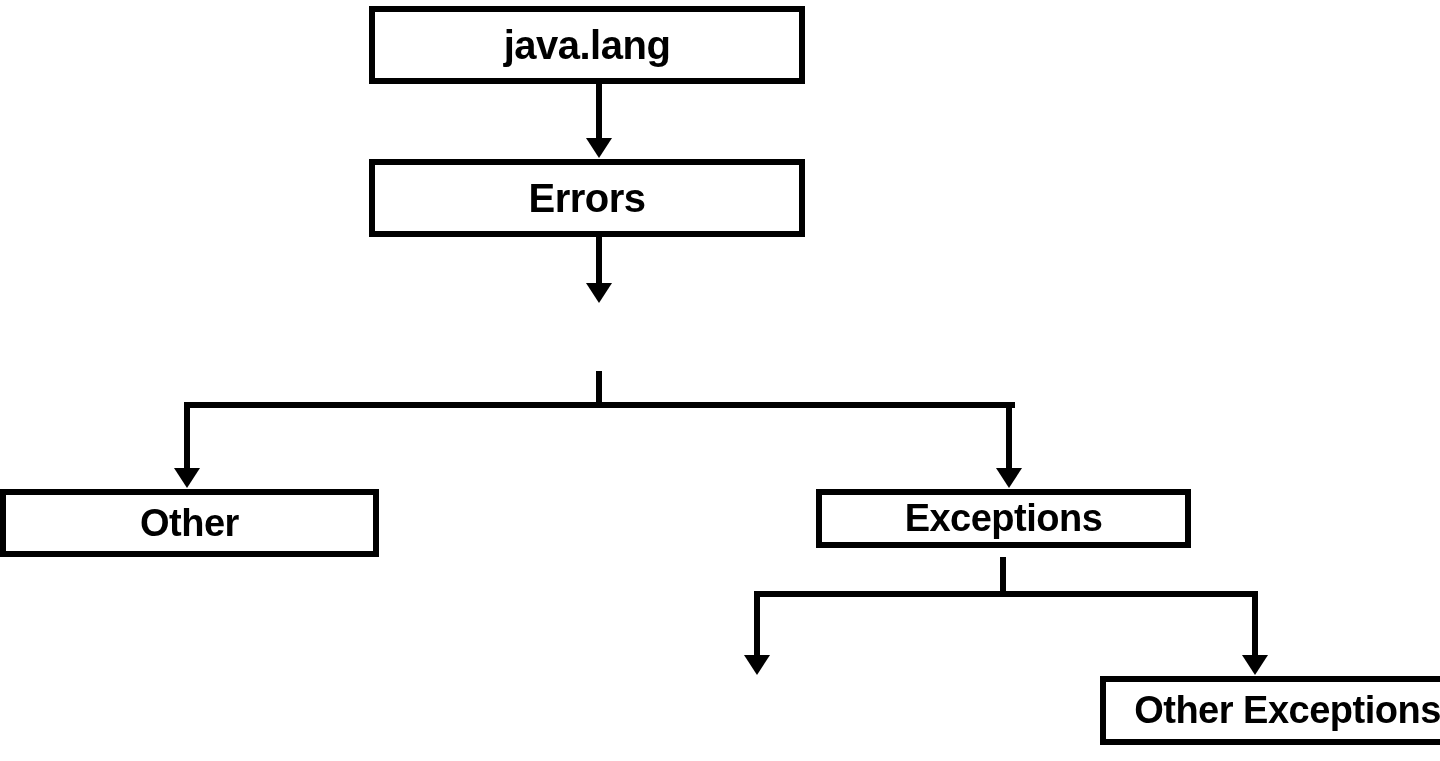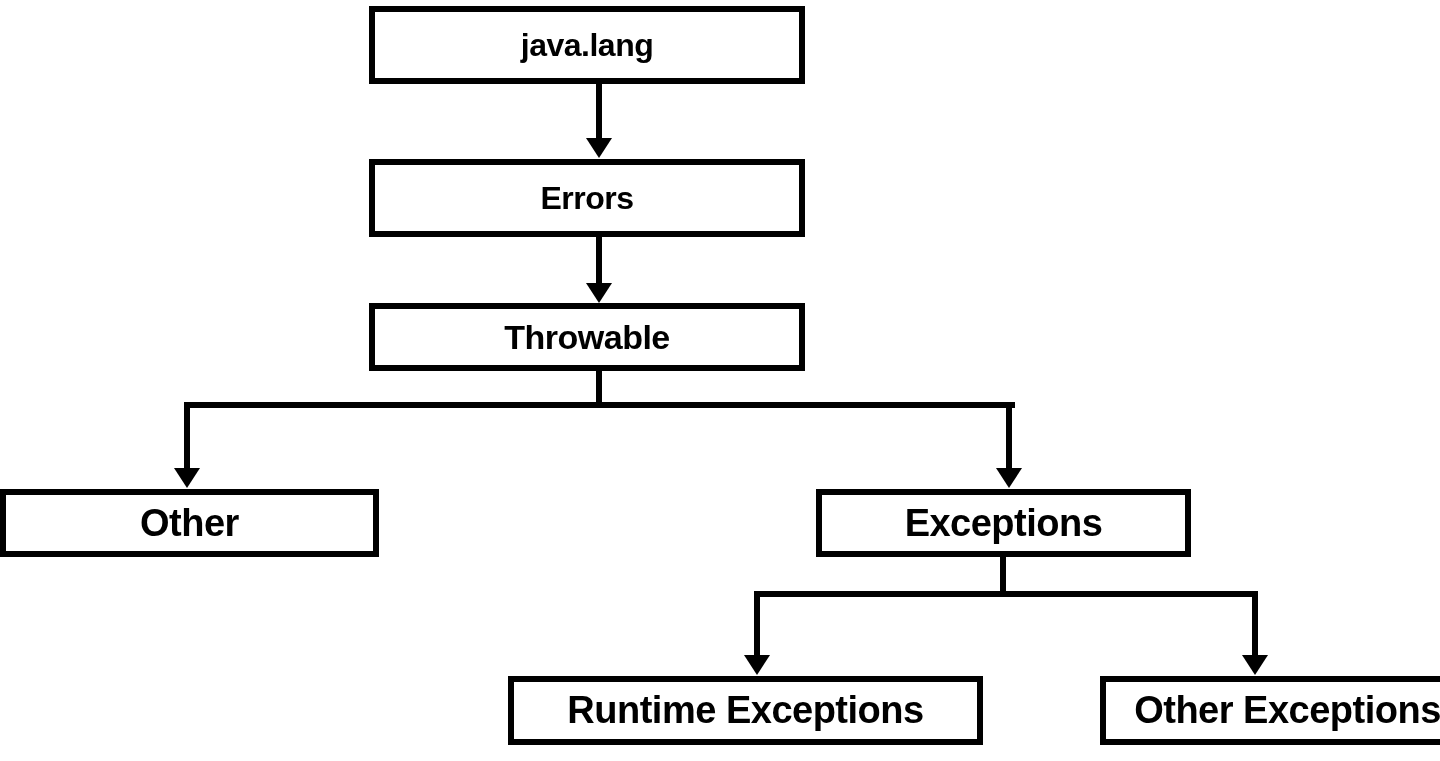--- a/index.html
+++ b/index.html
@@ -26,21 +26,21 @@
     align-items: center;
     justify-content: center;
   }
   .node-label {
     font-family: "Liberation Sans", sans-serif;
     font-weight: bold;
     color: #000000;
     white-space: nowrap;
     letter-spacing: -0.5px;
   }
-  .size-lg { font-size: 32px; }
+  .size-lg { font-size: 40px; }
   .size-md { font-size: 38px; }
   .size-sm { font-size: 34px; }
 
   
   .conn-v {
     position: absolute;
     width: 6px;
     background: #000000;
   }
   .conn-h {
@@ -69,47 +69,41 @@
   <div class="conn-v" style="left:596px; top:84px; height:56px;"></div>
   <div class="arrow-head" style="left:586px; top:138px;"></div>
 
   <div class="node-box" style="left:369px; top:159px; width:436px; height:78px;">
     <span class="node-label size-lg">Errors</span>
   </div>
 
   <div class="conn-v" style="left:596px; top:237px; height:49px;"></div>
   <div class="arrow-head" style="left:586px; top:283px;"></div>
 
-  <div class="node-box" style="left:369px; top:303px; width:436px; height:68px;">
-    <span class="node-label size-sm">Throwable</span>
-  </div>
 
   <div class="conn-v" style="left:596px; top:371px; height:37px;"></div>
   <div class="conn-h" style="left:184px; top:402px; width:831px;"></div>
   <div class="conn-v" style="left:184px; top:402px; height:72px;"></div>
   <div class="arrow-head" style="left:174px; top:468px;"></div>
   <div class="conn-v" style="left:1006px; top:402px; height:72px;"></div>
   <div class="arrow-head" style="left:996px; top:468px;"></div>
 
   <div class="node-box" style="left:0px; top:489px; width:379px; height:68px;">
     <span class="node-label size-md">Other</span>
   </div>
 
-  <div class="node-box" style="left:816px; top:489px; width:375px; height:68px;">
+  <div class="node-box" style="left:816px; top:489px; width:375px; height:59px;">
     <span class="node-label size-md">Exceptions</span>
   </div>
 
   <div class="conn-v" style="left:1000px; top:557px; height:40px;"></div>
   <div class="conn-h" style="left:754px; top:591px; width:504px;"></div>
   <div class="conn-v" style="left:754px; top:591px; height:70px;"></div>
   <div class="arrow-head" style="left:744px; top:655px;"></div>
   <div class="conn-v" style="left:1252px; top:591px; height:70px;"></div>
   <div class="arrow-head" style="left:1242px; top:655px;"></div>
 
-  <div class="node-box" style="left:508px; top:676px; width:475px; height:69px;">
-    <span class="node-label size-md">Runtime Exceptions</span>
-  </div>
 
   <div class="node-box" style="left:1090px; top:676px; width:375px; height:69px;margin-left:10px;">
     <span class="node-label size-md">Other Exceptions</span>
   </div>
 
 </div>
 
 </body></html>

